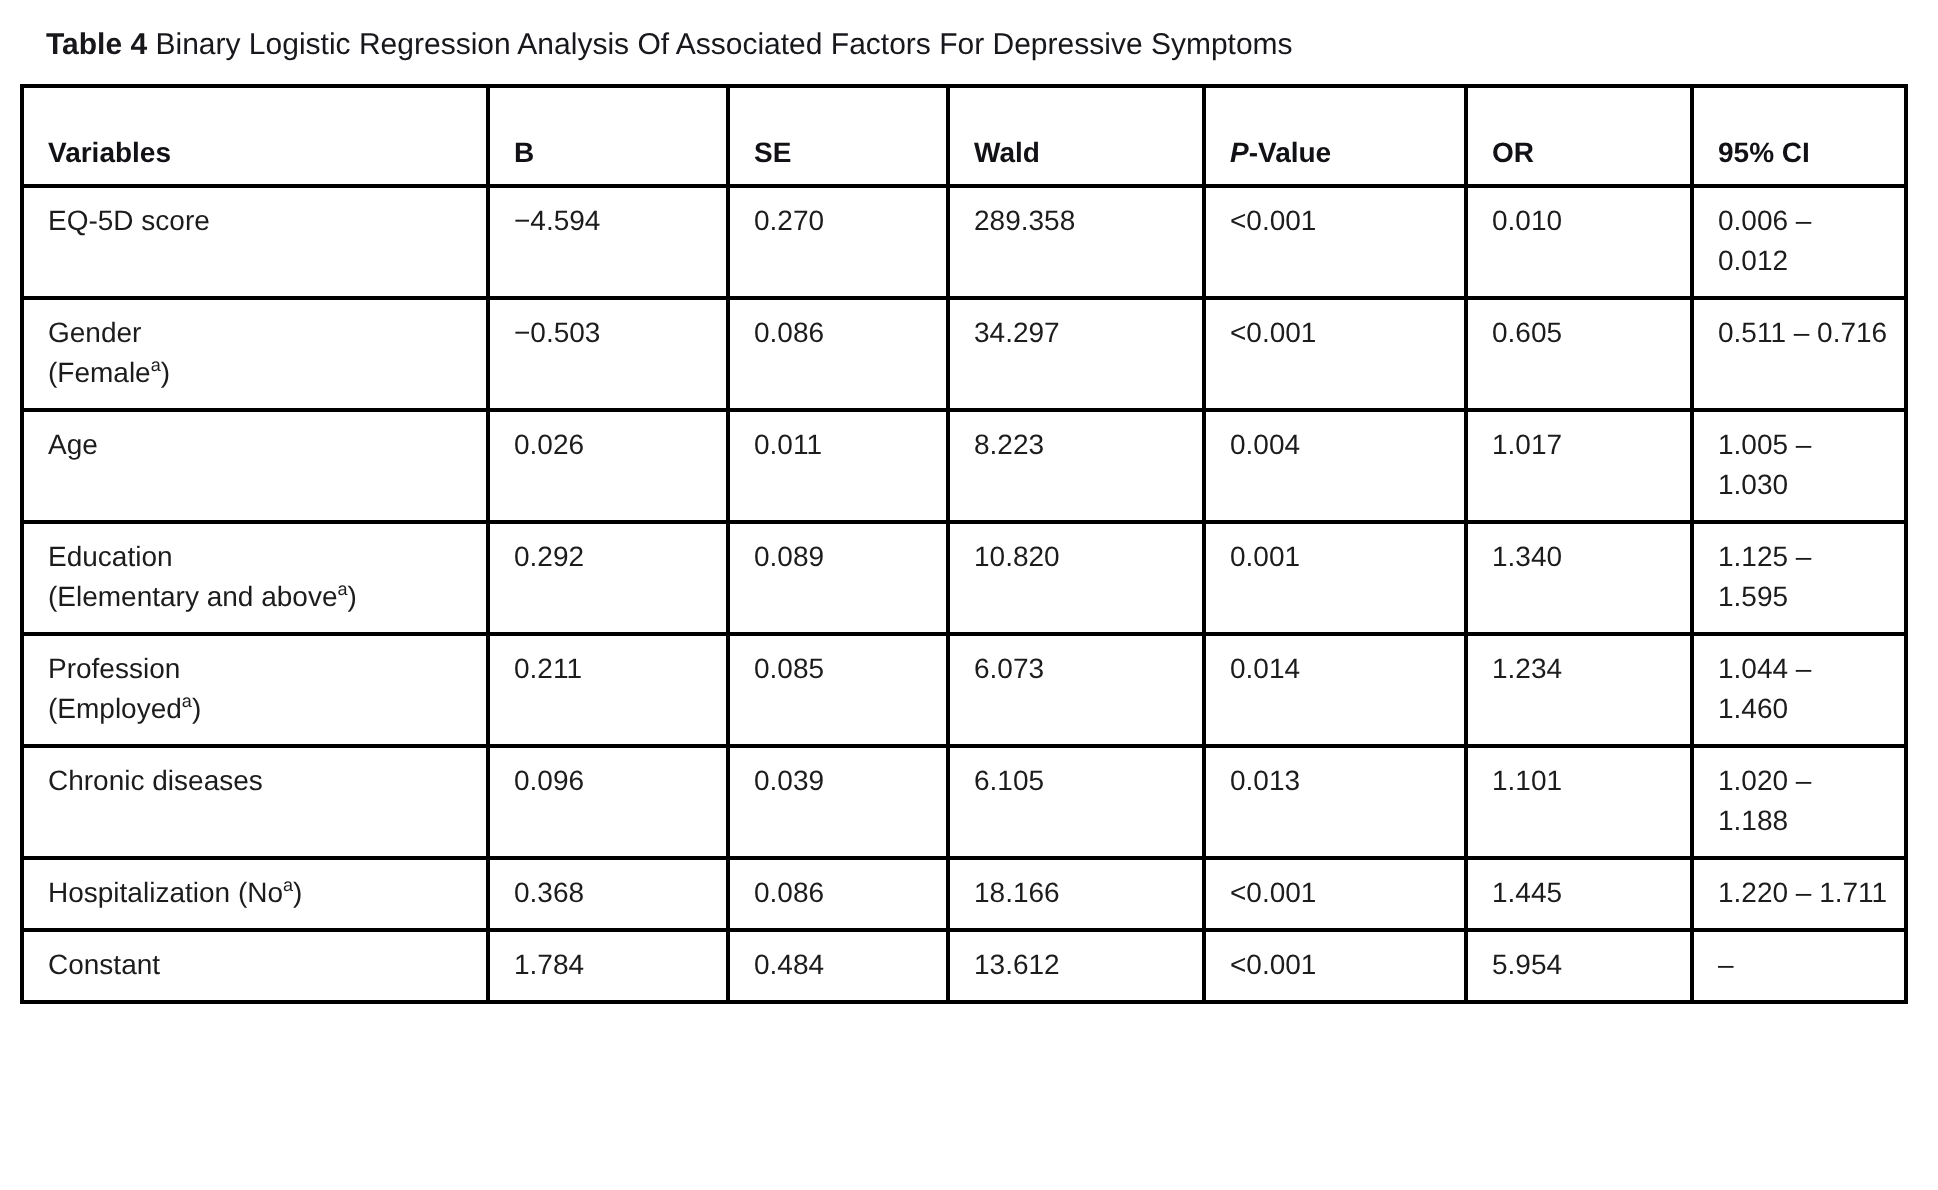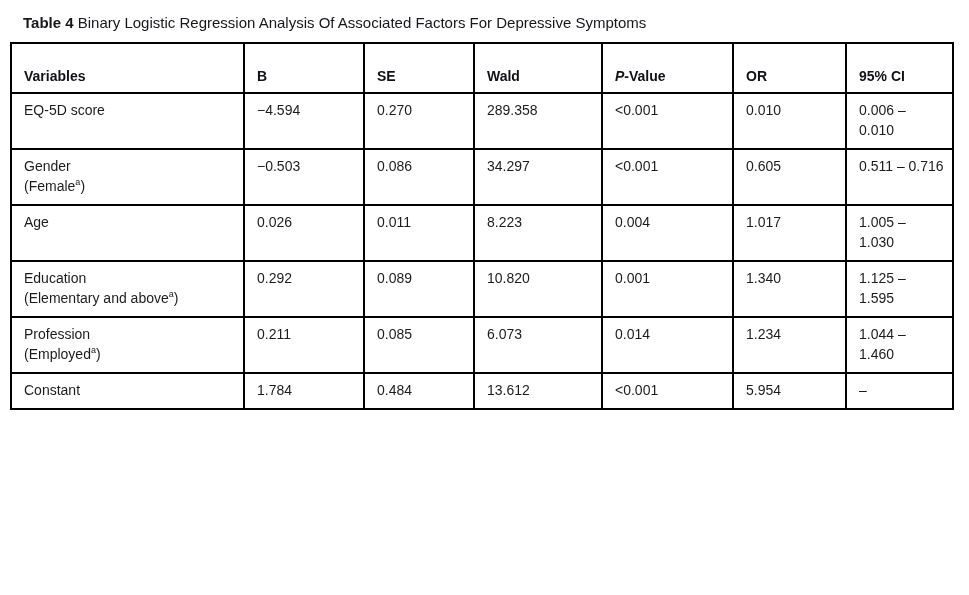--- a/index.html
+++ b/index.html
@@ -85,21 +85,21 @@
         </tr>
     </thead>
     <tbody id="table-body">
         <tr>
           <td>EQ-5D score</td>
           <td>−4.594</td>
           <td>0.270</td>
           <td>289.358</td>
           <td>&lt;0.001</td>
           <td>0.010</td>
-          <td>0.006 – 0.010</td>
+          <td>0.006 – 0.012</td>
         </tr>
         <tr>
           <td>Gender<br>(Female<sup>a</sup>)</td>
           <td>−0.503</td>
           <td>0.086</td>
           <td>34.297</td>
           <td>&lt;0.001</td>
           <td>0.605</td>
           <td>0.511 – 0.716</td>
         </tr>
@@ -124,20 +124,38 @@
         <tr>
           <td>Profession<br>(Employed<sup>a</sup>)</td>
           <td>0.211</td>
           <td>0.085</td>
           <td>6.073</td>
           <td>0.014</td>
           <td>1.234</td>
           <td>1.044 – 1.460</td>
         </tr>
         <tr>
+          <td>Chronic diseases</td>
+          <td>0.096</td>
+          <td>0.039</td>
+          <td>6.105</td>
+          <td>0.013</td>
+          <td>1.101</td>
+          <td>1.020 – 1.188</td>
+        </tr>
+        <tr>
+          <td>Hospitalization (No<sup>a</sup>)</td>
+          <td>0.368</td>
+          <td>0.086</td>
+          <td>18.166</td>
+          <td>&lt;0.001</td>
+          <td>1.445</td>
+          <td>1.220 – 1.711</td>
+        </tr>
+        <tr>
           <td>Constant</td>
           <td>1.784</td>
           <td>0.484</td>
           <td>13.612</td>
           <td>&lt;0.001</td>
           <td>5.954</td>
           <td>–</td>
         </tr>
       </tbody>
   </table>

